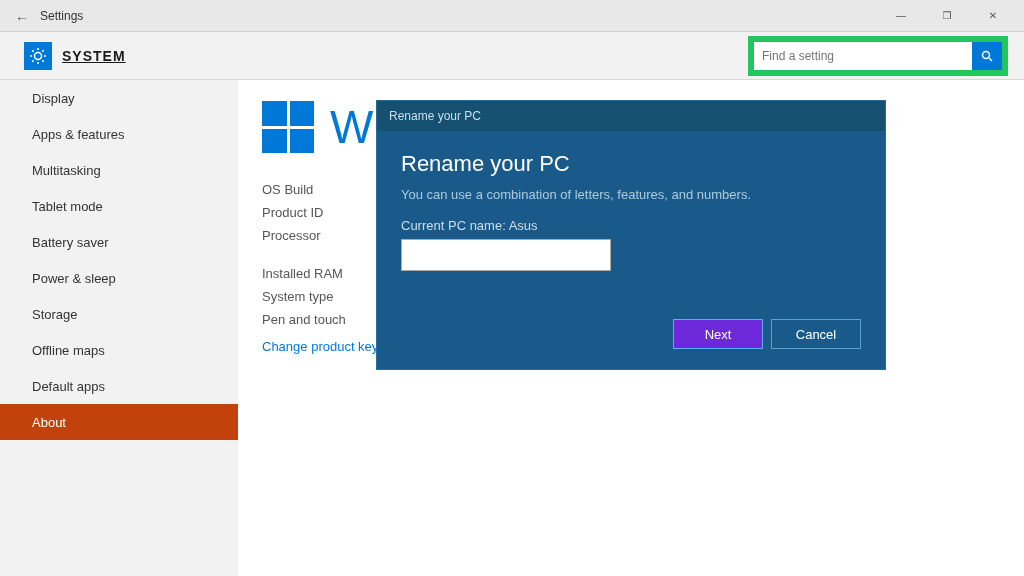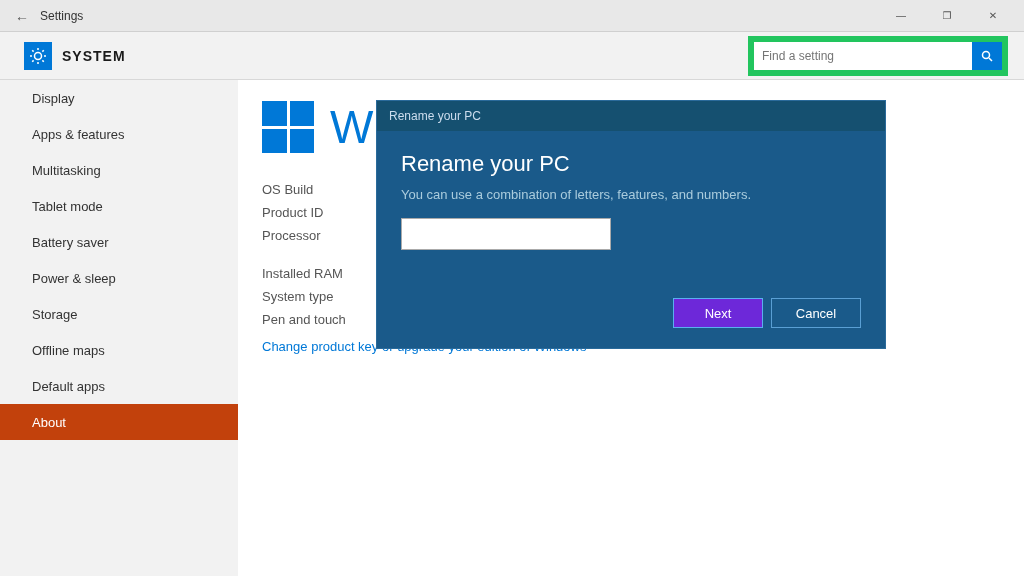--- a/index.html
+++ b/index.html
@@ -42,21 +42,21 @@
       display: flex; align-items: center; padding: 0 16px;
       gap: 10px;
     }
     .sidebar-header-icon {
       width: 28px; height: 28px;
       background: #0078d7;
       display: flex; align-items: center; justify-content: center;
       color: white; font-size: 16px;
     }
     .sidebar-header-title {
-      font-size: 14px; font-weight: 600; color: #1a1a1a; letter-spacing: 1px; text-transform: uppercase;
+      font-size: 14px; font-weight: 600; color: #1a1a1a; letter-spacing: 1px; text-transform: uppercase; text-decoration: underline;
     }
     .sidebar-items { flex: 1; overflow-y: auto; }
     .sidebar-item {
       height: 36px;
       display: flex; align-items: center;
       padding: 0 32px;
       font-size: 13px;
       color: #333;
       cursor: pointer;
     }
@@ -265,20 +265,21 @@
         <a class="info-link" href="#">Change product key or upgrade your edition of Windows</a>
       </div>
     </div>
 
     <div class="dialog-overlay">
       <div class="dialog">
         <div class="dialog-titlebar">Rename your PC</div>
         <div class="dialog-body">
           <div class="dialog-title">Rename your PC</div>
           <div class="dialog-subtitle">You can use a combination of letters, features, and numbers.</div>
+          <div class="dialog-label">Current PC name: Asus</div>
           <input type="text" class="dialog-input" value="" style="">
         </div>
         <div class="dialog-buttons">
           <button class="dialog-btn primary">Next</button>
           <button class="dialog-btn">Cancel</button>
         </div>
       </div>
     </div>
   </div>
 </div>

